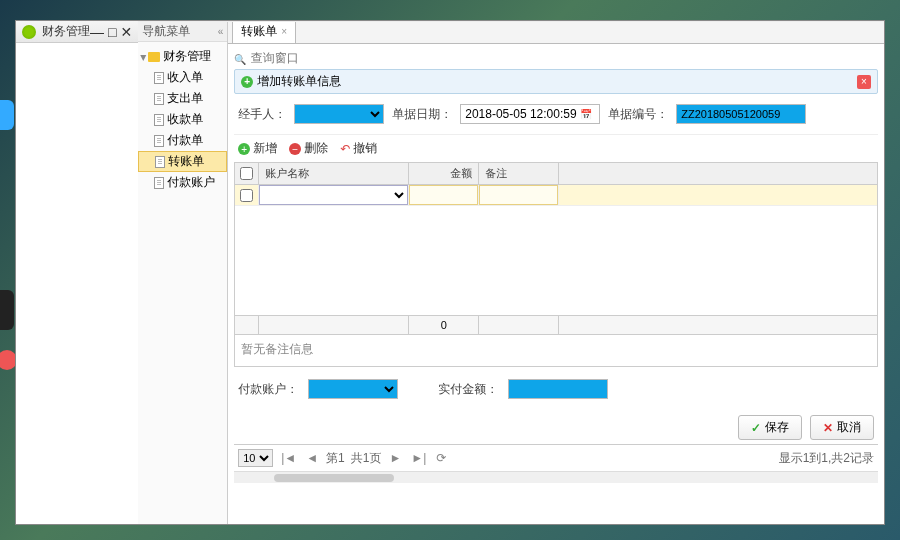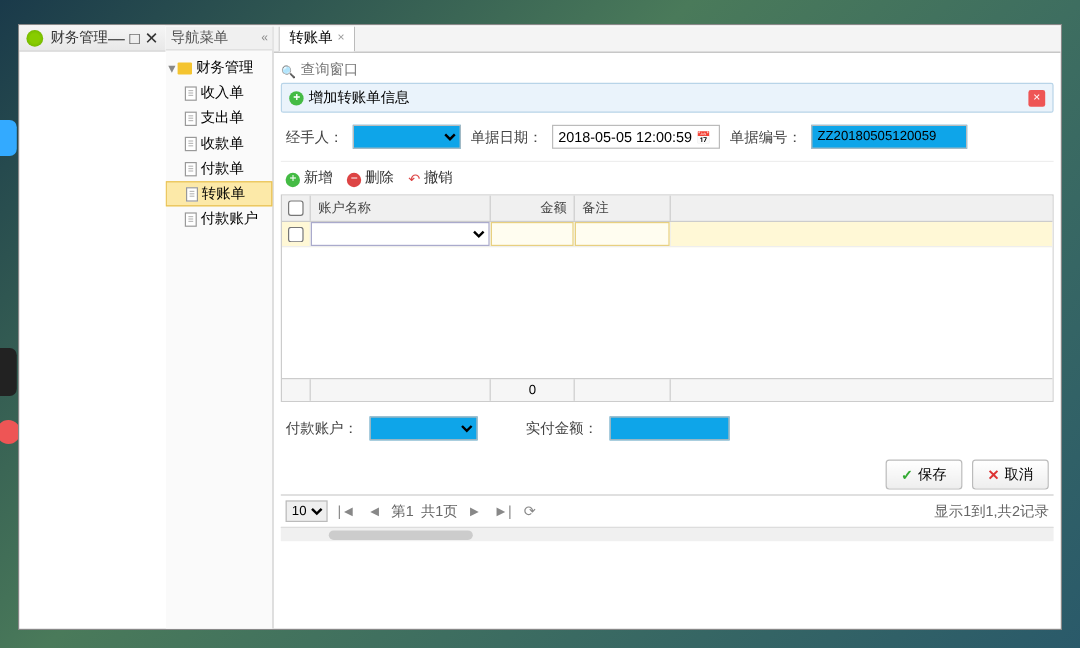--- a/index.html
+++ b/index.html
@@ -196,20 +196,21 @@
               <div class="col-note" style="padding:0"><input class="note-input" value="" style=""></div>
             </div>
           </div>
           <div class="grid-footer">
             <div class="col-chk"></div>
             <div class="col-acct"></div>
             <div class="col-amt" style="text-align:center">0</div>
             <div class="col-note"></div>
           </div>
         </div>
+        <div class="memo-area">暂无备注信息</div>
         <div class="bottom-form">
           <span class="form-label">付款账户：</span>
           <select class="form-select"><option></option></select>
           <span style="width:20px"></span>
           <span class="form-label">实付金额：</span>
           <input class="form-input" style="width: 100px;">
         </div>
         <div class="action-bar">
           <div class="action-btn">
               <span class="save-icon"></span>

